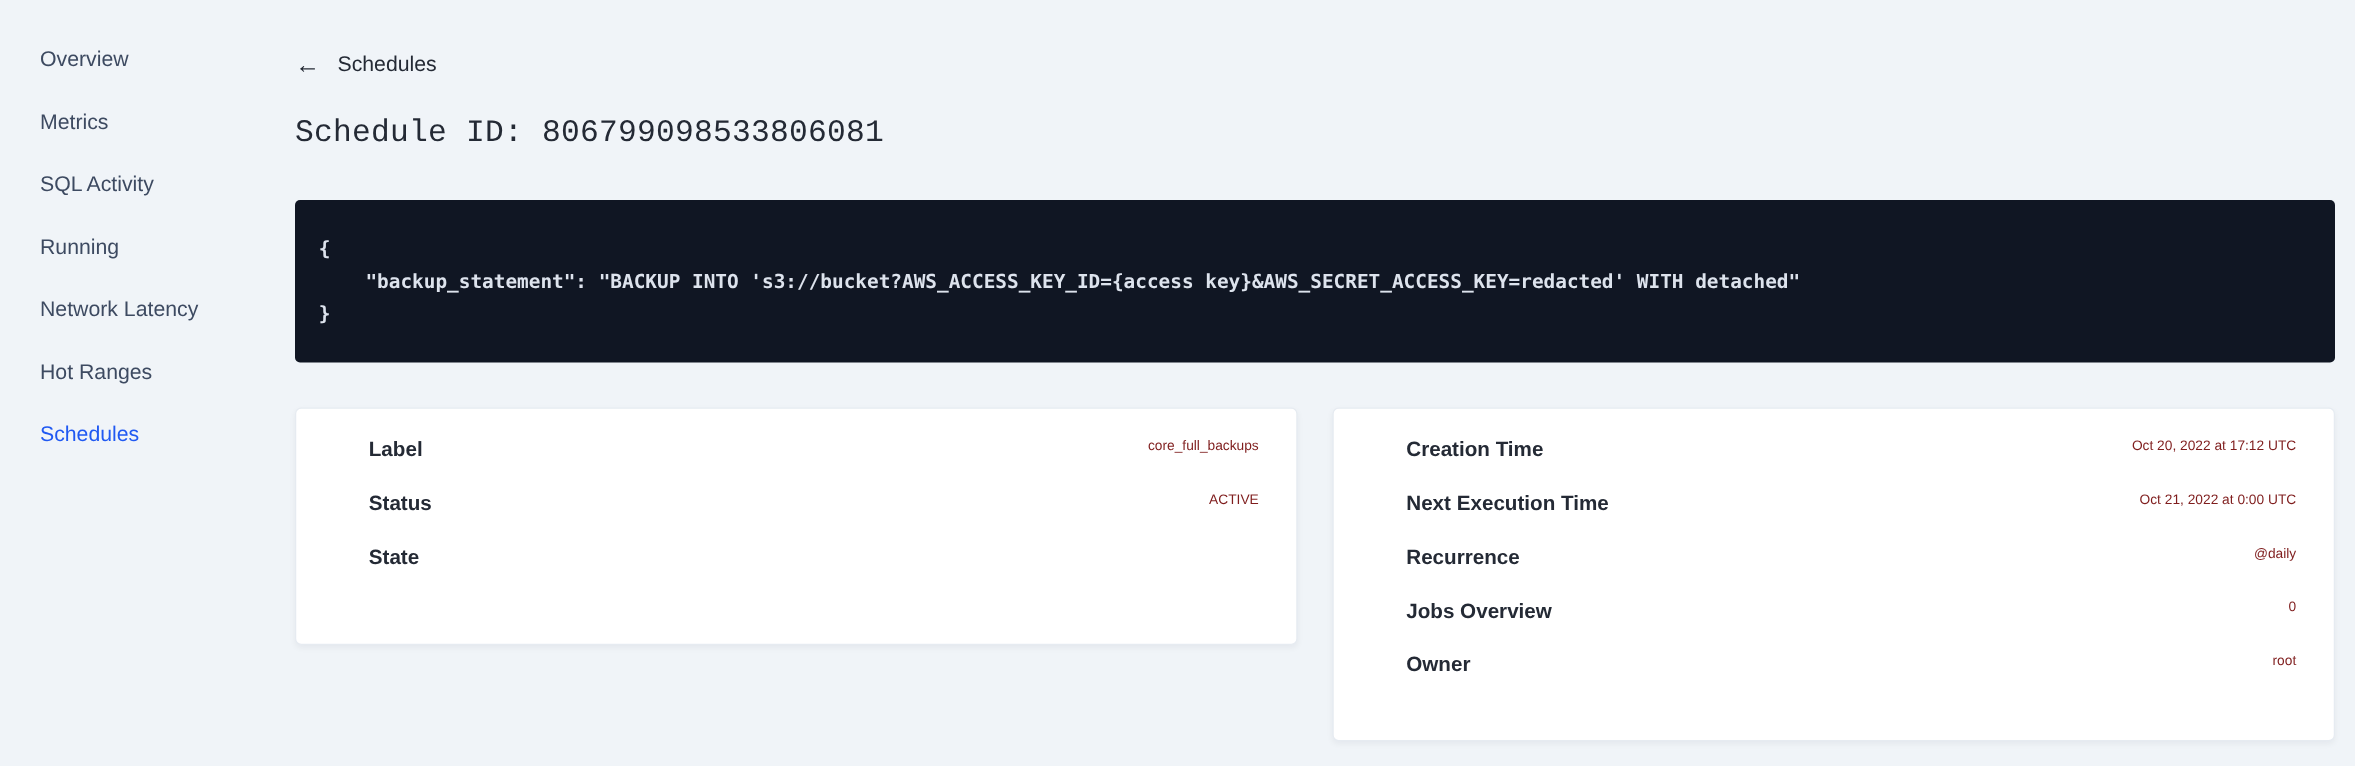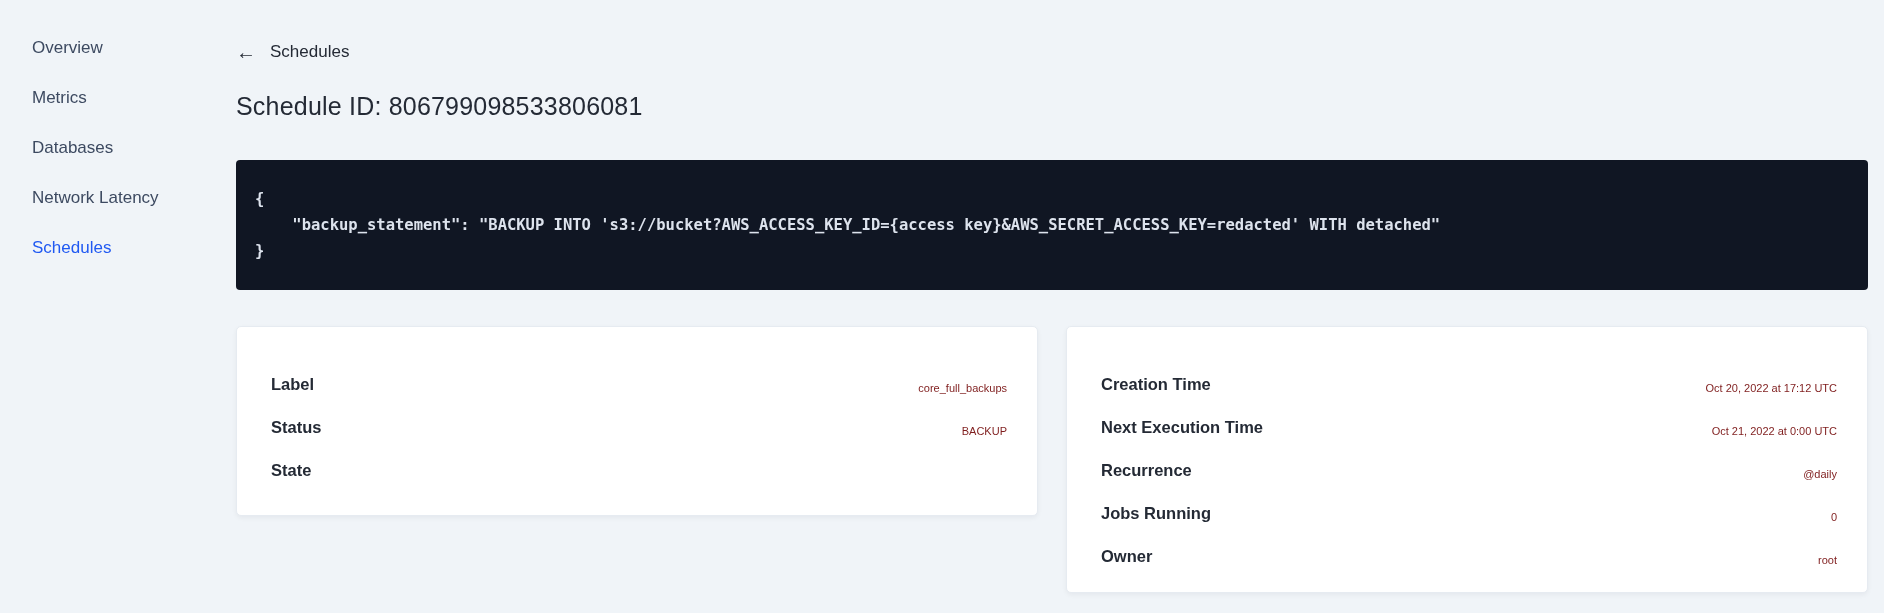--- a/index.html
+++ b/index.html
@@ -53,20 +53,21 @@
     font-size: 20px;
     line-height: 1;
     color: #242a35;
   }
   .page-title {
     margin-top: 29px;
     font-size: 25px;
     font-weight: 500;
     color: #242a35;
     letter-spacing: 0.2px;
+    font-family: Liberation Mono, monospace;
   }
 
   
   .code-block {
     margin-top: 39px;
     background: #101623;
     border-radius: 4px;
     padding: 26px 24px 26px 19px;
     box-sizing: border-box;
     color: #dde3ed;
@@ -92,42 +93,45 @@
     border-radius: 5px;
     box-shadow: 0 2px 5px rgba(16, 22, 35, 0.05);
     box-sizing: border-box;
     padding: 24px 30px 0 34px;
   }
   .card-details { width: 802px; height: 190px; }
   .card-schedule { flex: 1; height: 267px; }
   .detail-row {
     height: 43px;
     display: flex;
-    align-items: flex-end;
+    align-items: flex-start;
     justify-content: space-between;
+    margin-left: 24px;
   }
   .detail-label {
     font-size: 16.5px;
     font-weight: 600;
     color: #242a35;
   }
   .detail-value {
     font-size: 11px;
     color: #7f1d1d;
     text-align: right;
   }
 </style>
 </head>
 <body>
 
 <nav class="sidebar">
   <div class="sidebar-item">Overview</div>
     <div class="sidebar-item">Metrics</div>
-    <div class="sidebar-item">Databases</div>
+    <div class="sidebar-item">SQL Activity</div>
+    <div class="sidebar-item">Running</div>
     <div class="sidebar-item">Network Latency</div>
+    <div class="sidebar-item">Hot Ranges</div>
     <div class="sidebar-item active">Schedules</div>
 </nav>
 
 <main class="content">
 
   <a class="back-link">
     <span class="back-arrow">←</span>
     <span>Schedules</span>
   </a>
 
@@ -141,21 +145,21 @@
 
   <div class="cards">
 
     <section class="card card-details">
       <div class="detail-row">
           <span class="detail-label">Label</span>
           <span class="detail-value">core_full_backups</span>
         </div>
         <div class="detail-row">
           <span class="detail-label">Status</span>
-          <span class="detail-value">BACKUP</span>
+          <span class="detail-value">ACTIVE</span>
         </div>
         <div class="detail-row">
           <span class="detail-label">State</span>
           <span class="detail-value"></span>
         </div>
     </section>
 
     <section class="card card-schedule">
       <div class="detail-row">
           <span class="detail-label">Creation Time</span>
@@ -163,21 +167,21 @@
         </div>
         <div class="detail-row">
           <span class="detail-label">Next Execution Time</span>
           <span class="detail-value">Oct 21, 2022 at 0:00 UTC</span>
         </div>
         <div class="detail-row">
           <span class="detail-label">Recurrence</span>
           <span class="detail-value">@daily</span>
         </div>
         <div class="detail-row">
-          <span class="detail-label">Jobs Running</span>
+          <span class="detail-label">Jobs Overview</span>
           <span class="detail-value">0</span>
         </div>
         <div class="detail-row">
           <span class="detail-label">Owner</span>
           <span class="detail-value">root</span>
         </div>
     </section>
 
   </div>
 

